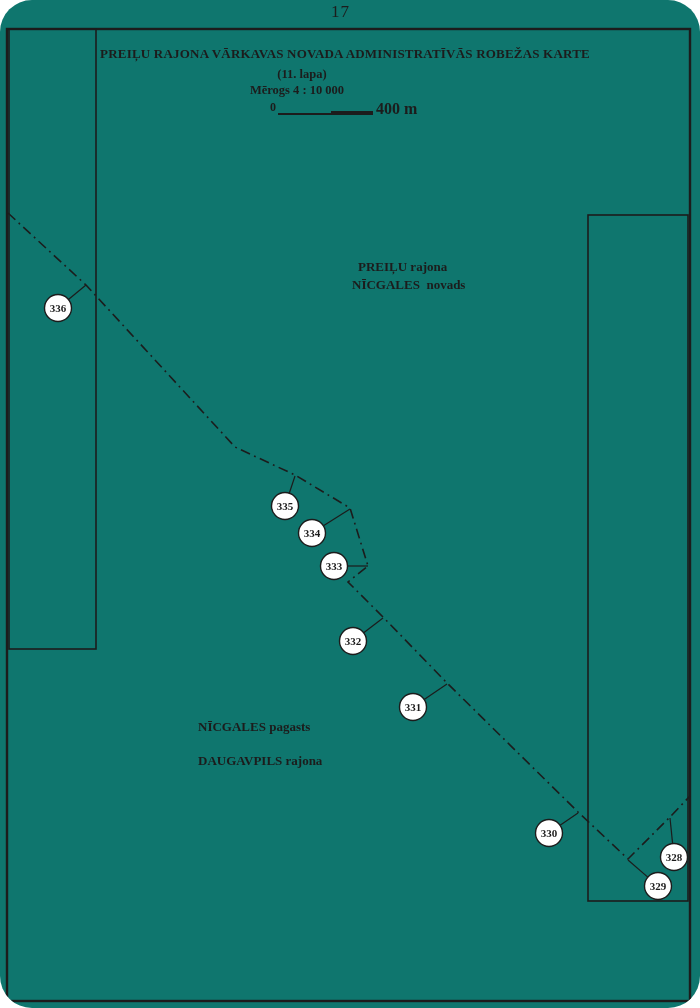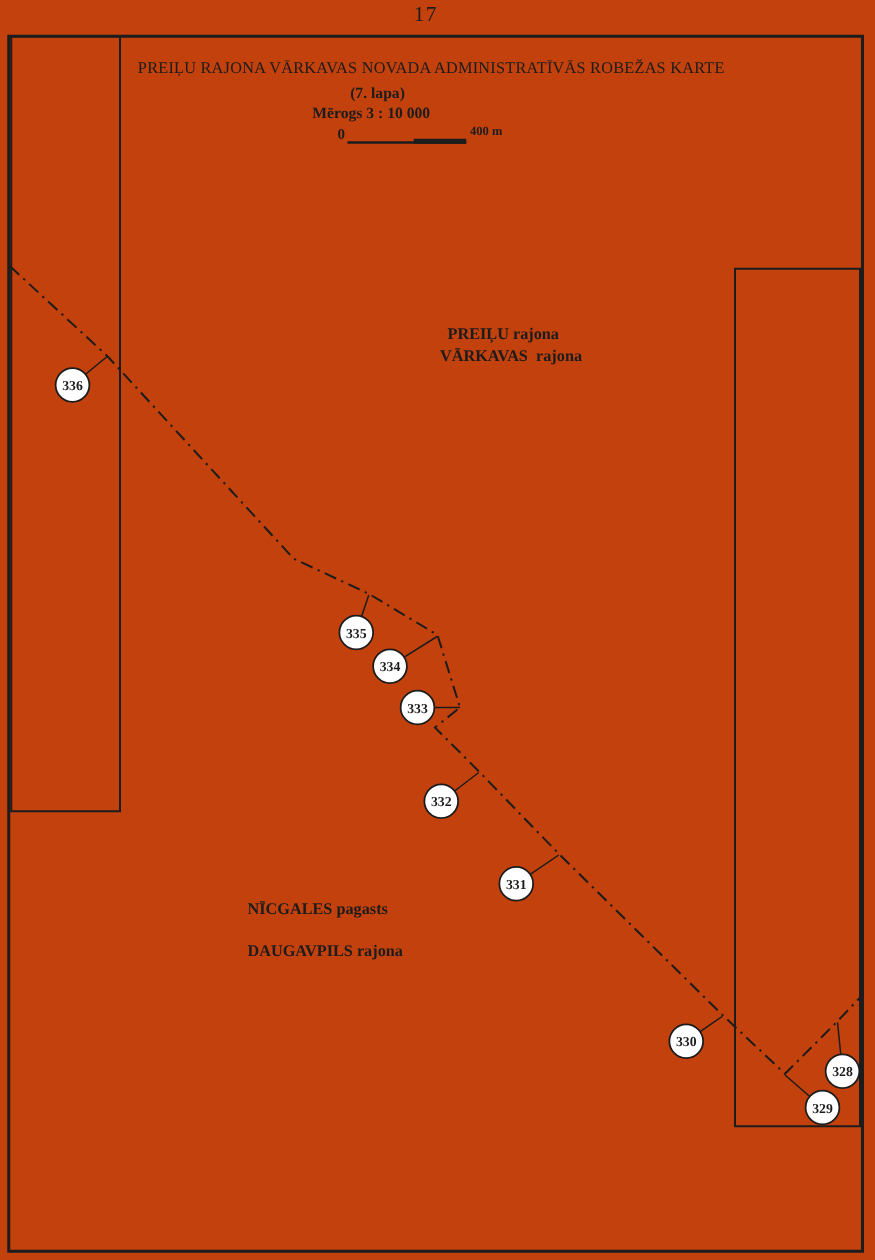--- a/index.html
+++ b/index.html
@@ -1,28 +1,28 @@
 <!DOCTYPE html>
 <html><head>
 <meta charset="utf-8">
 <style>
   html,body{margin:0;padding:0;background:#ffffff;}
   .page{
-    position:relative;width:700px;height:1008px;background:#c2410c;
-    font-family:"Liberation Serif","DejaVu Serif",serif;color:#1c1c1c;overflow:hidden;
+    position:relative;width:700px;height:1008px;background:#0f766e;
+    font-family:"Liberation Serif","DejaVu Serif",serif;color:#1c1c1c;overflow:hidden;border-radius:32px;
   }
   .abs{position:absolute;white-space:pre;}
   .page-number{left:331px;top:2px;font-size:17px;letter-spacing:1px;}
-  .map-title{left:345px;top:46px;transform:translateX(-50%);font-size:13px;font-weight:normal;letter-spacing:.2px;}
+  .map-title{left:345px;top:46px;transform:translateX(-50%);font-size:13px;font-weight:bold;letter-spacing:.2px;}
   .sheet-label{left:302px;top:67px;transform:translateX(-50%);font-size:12.5px;font-weight:bold;}
   .scale-label{left:297px;top:83px;transform:translateX(-50%);font-size:12.5px;font-weight:bold;}
   .sb-zero{left:270px;top:100px;font-size:12px;font-weight:bold;}
   .sb-line{left:278px;top:113px;width:95px;height:1.6px;background:#1c1c1c;}
   .sb-thick{left:331px;top:110.5px;width:42px;height:4.5px;background:#1c1c1c;}
-  .sb-end{left:376px;top:100px;font-size:10px;font-weight:bold;}
+  .sb-end{left:376px;top:100px;font-size:16px;font-weight:bold;}
   .region-label{font-size:13px;font-weight:bold;line-height:1.1;}
   .n1{left:358px;top:260px;}
   .n2{left:352px;top:278px;}
   .s1{left:198px;top:722px;margin-top:32px;}
   .s2{left:198px;top:720px;}
   svg{position:absolute;left:0;top:0;}
   .marker-num{font-family:"Liberation Serif","DejaVu Serif",serif;font-size:11px;font-weight:bold;}
 </style>
 </head>
 <body>
@@ -59,26 +59,26 @@
       <text x="549" y="837" text-anchor="middle" fill="#1c1c1c" class="marker-num">330</text>
       <line x1="647.7981973823374" y1="877.1584377313592" x2="628" y2="860" stroke="#1c1c1c" stroke-width="1.2"></line>
       <circle cx="658" cy="886" r="13.5" fill="#ffffff" stroke="#1c1c1c" stroke-width="1.4"></circle>
       <text x="658" y="890" text-anchor="middle" fill="#1c1c1c" class="marker-num">329</text>
       <line x1="672.6226103157693" y1="843.5704505787508" x2="670" y2="818" stroke="#1c1c1c" stroke-width="1.2"></line>
       <circle cx="674" cy="857" r="13.5" fill="#ffffff" stroke="#1c1c1c" stroke-width="1.4"></circle>
       <text x="674" y="861" text-anchor="middle" fill="#1c1c1c" class="marker-num">328</text>
     </svg>
 
   <div class="abs map-title">PREIĻU RAJONA VĀRKAVAS NOVADA ADMINISTRATĪVĀS ROBEŽAS KARTE</div>
-  <div class="abs sheet-label">(7. lapa)</div>
-  <div class="abs scale-label">Mērogs 3 : 10 000</div>
+  <div class="abs sheet-label">(11. lapa)</div>
+  <div class="abs scale-label">Mērogs 4 : 10 000</div>
 
   <div class="abs sb-zero">0</div>
   <div class="abs sb-line"></div>
   <div class="abs sb-thick"></div>
   <div class="abs sb-end">400 m</div>
 
   <div class="abs region-label n1">PREIĻU rajona</div>
-  <div class="abs region-label n2">VĀRKAVAS  rajona</div>
+  <div class="abs region-label n2">NĪCGALES  novads</div>
   <div class="abs region-label s1">DAUGAVPILS rajona</div>
   <div class="abs region-label s2">NĪCGALES pagasts</div>
 
 </div>
 
 </body></html>

